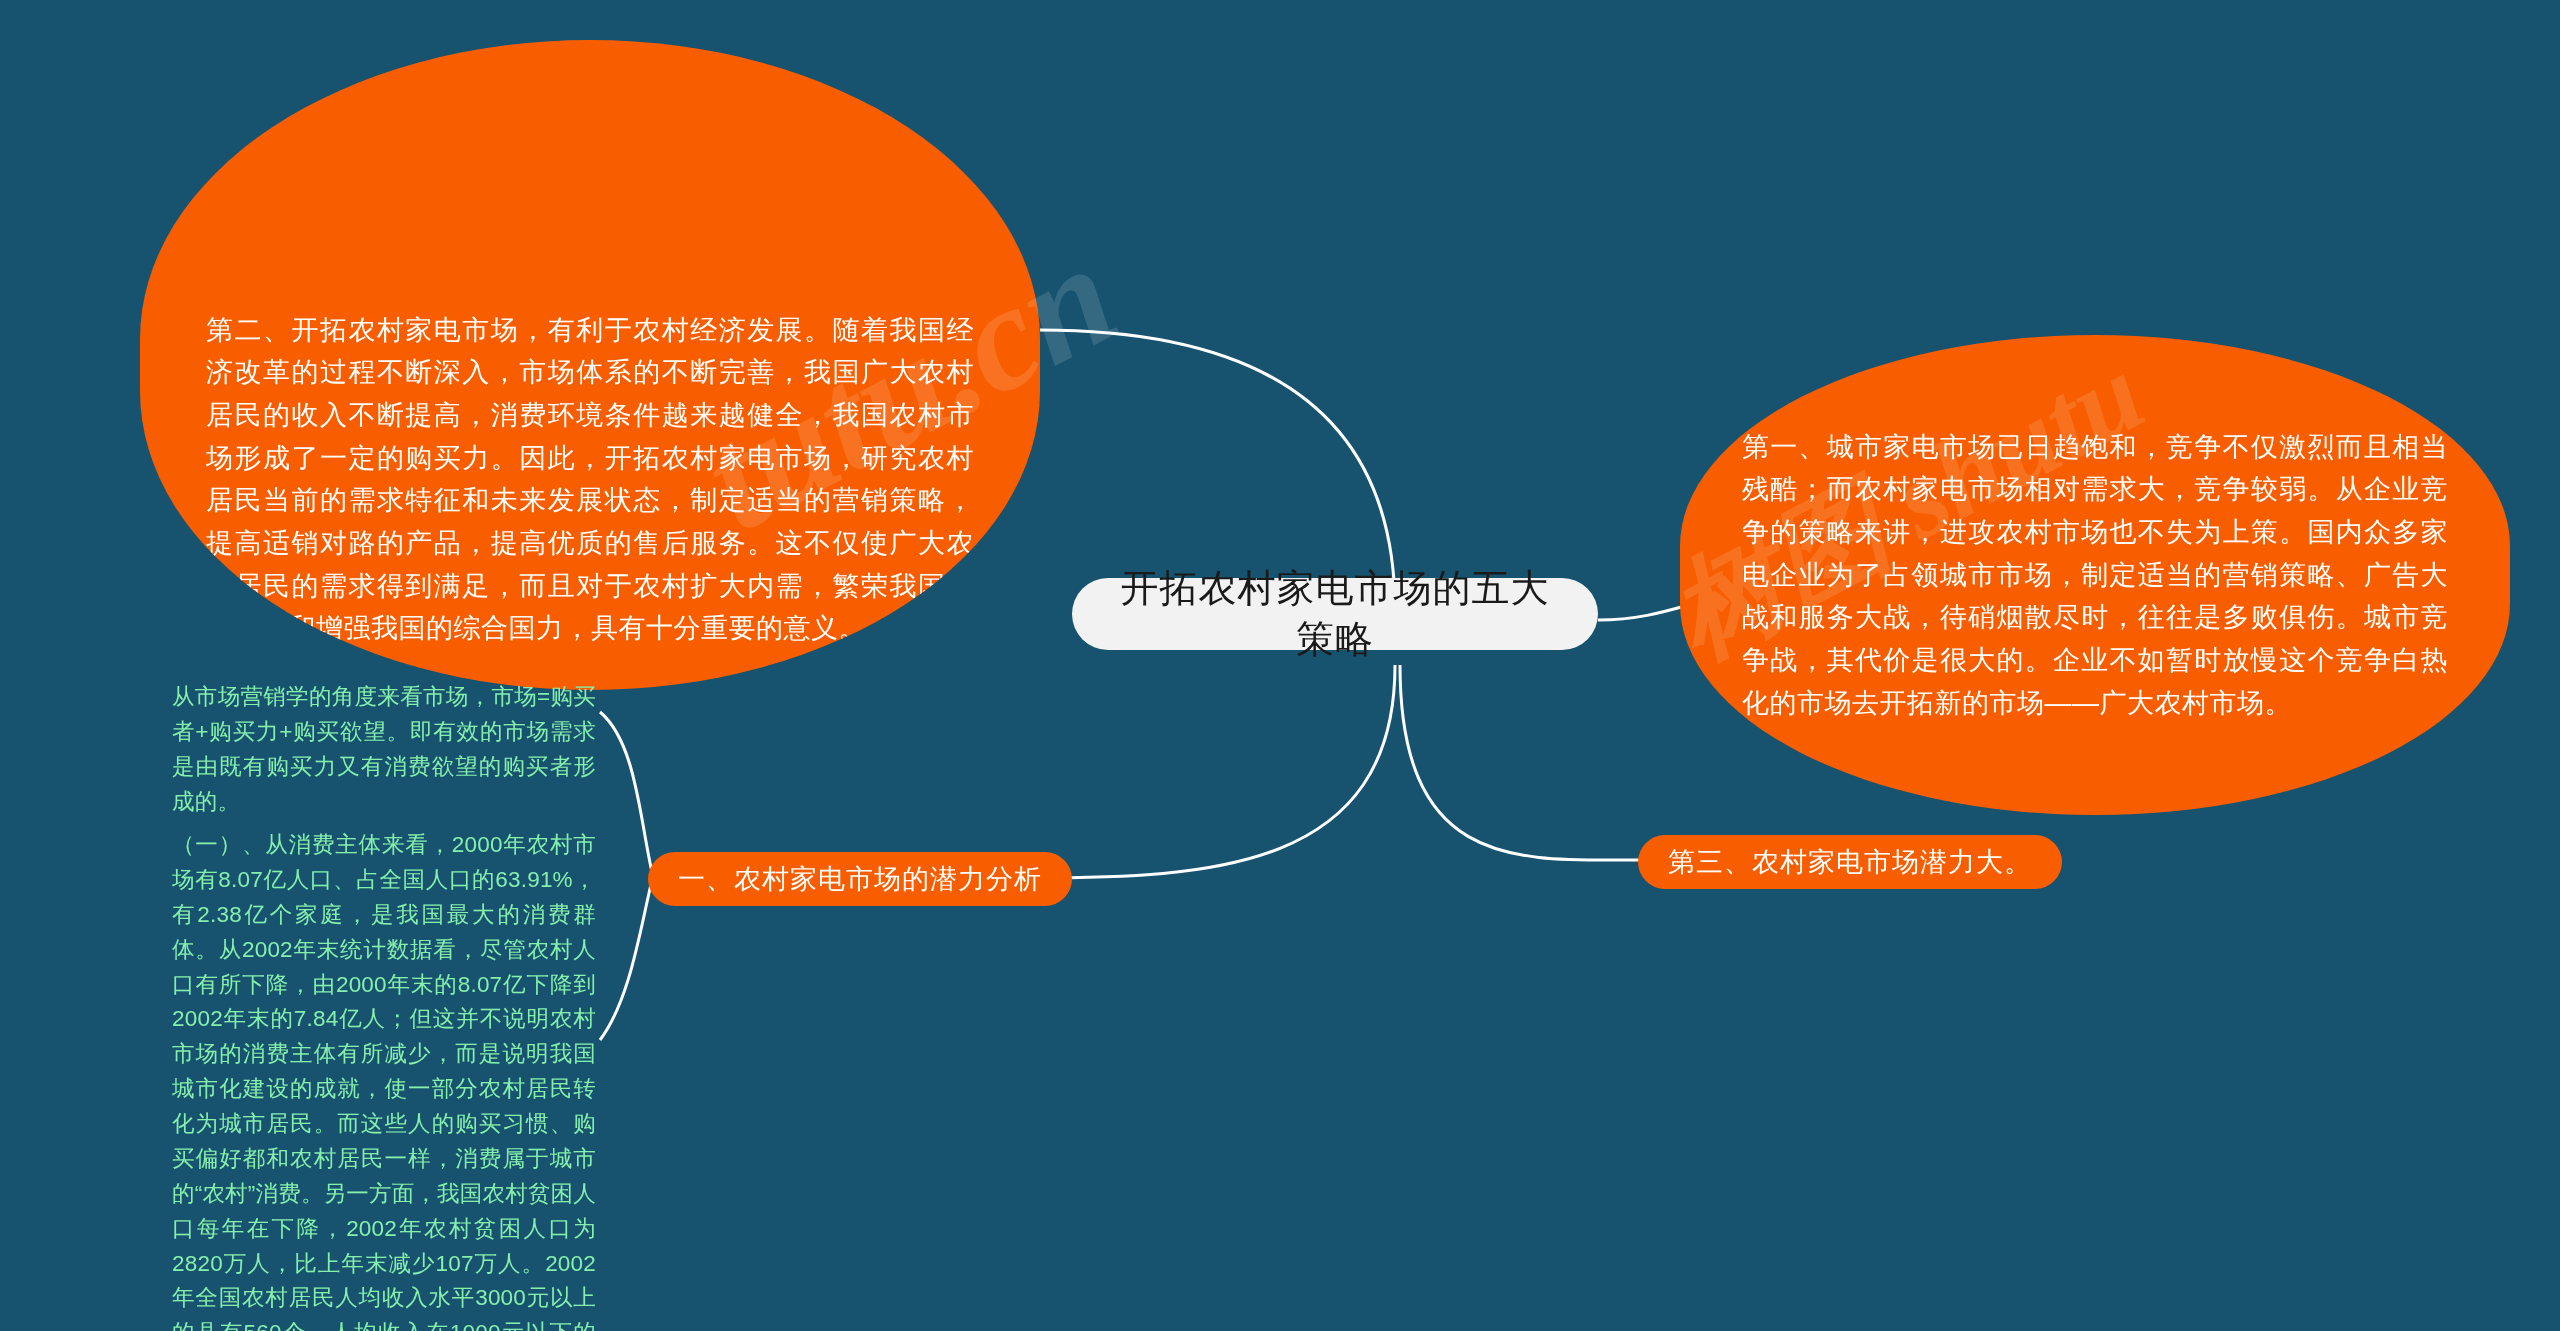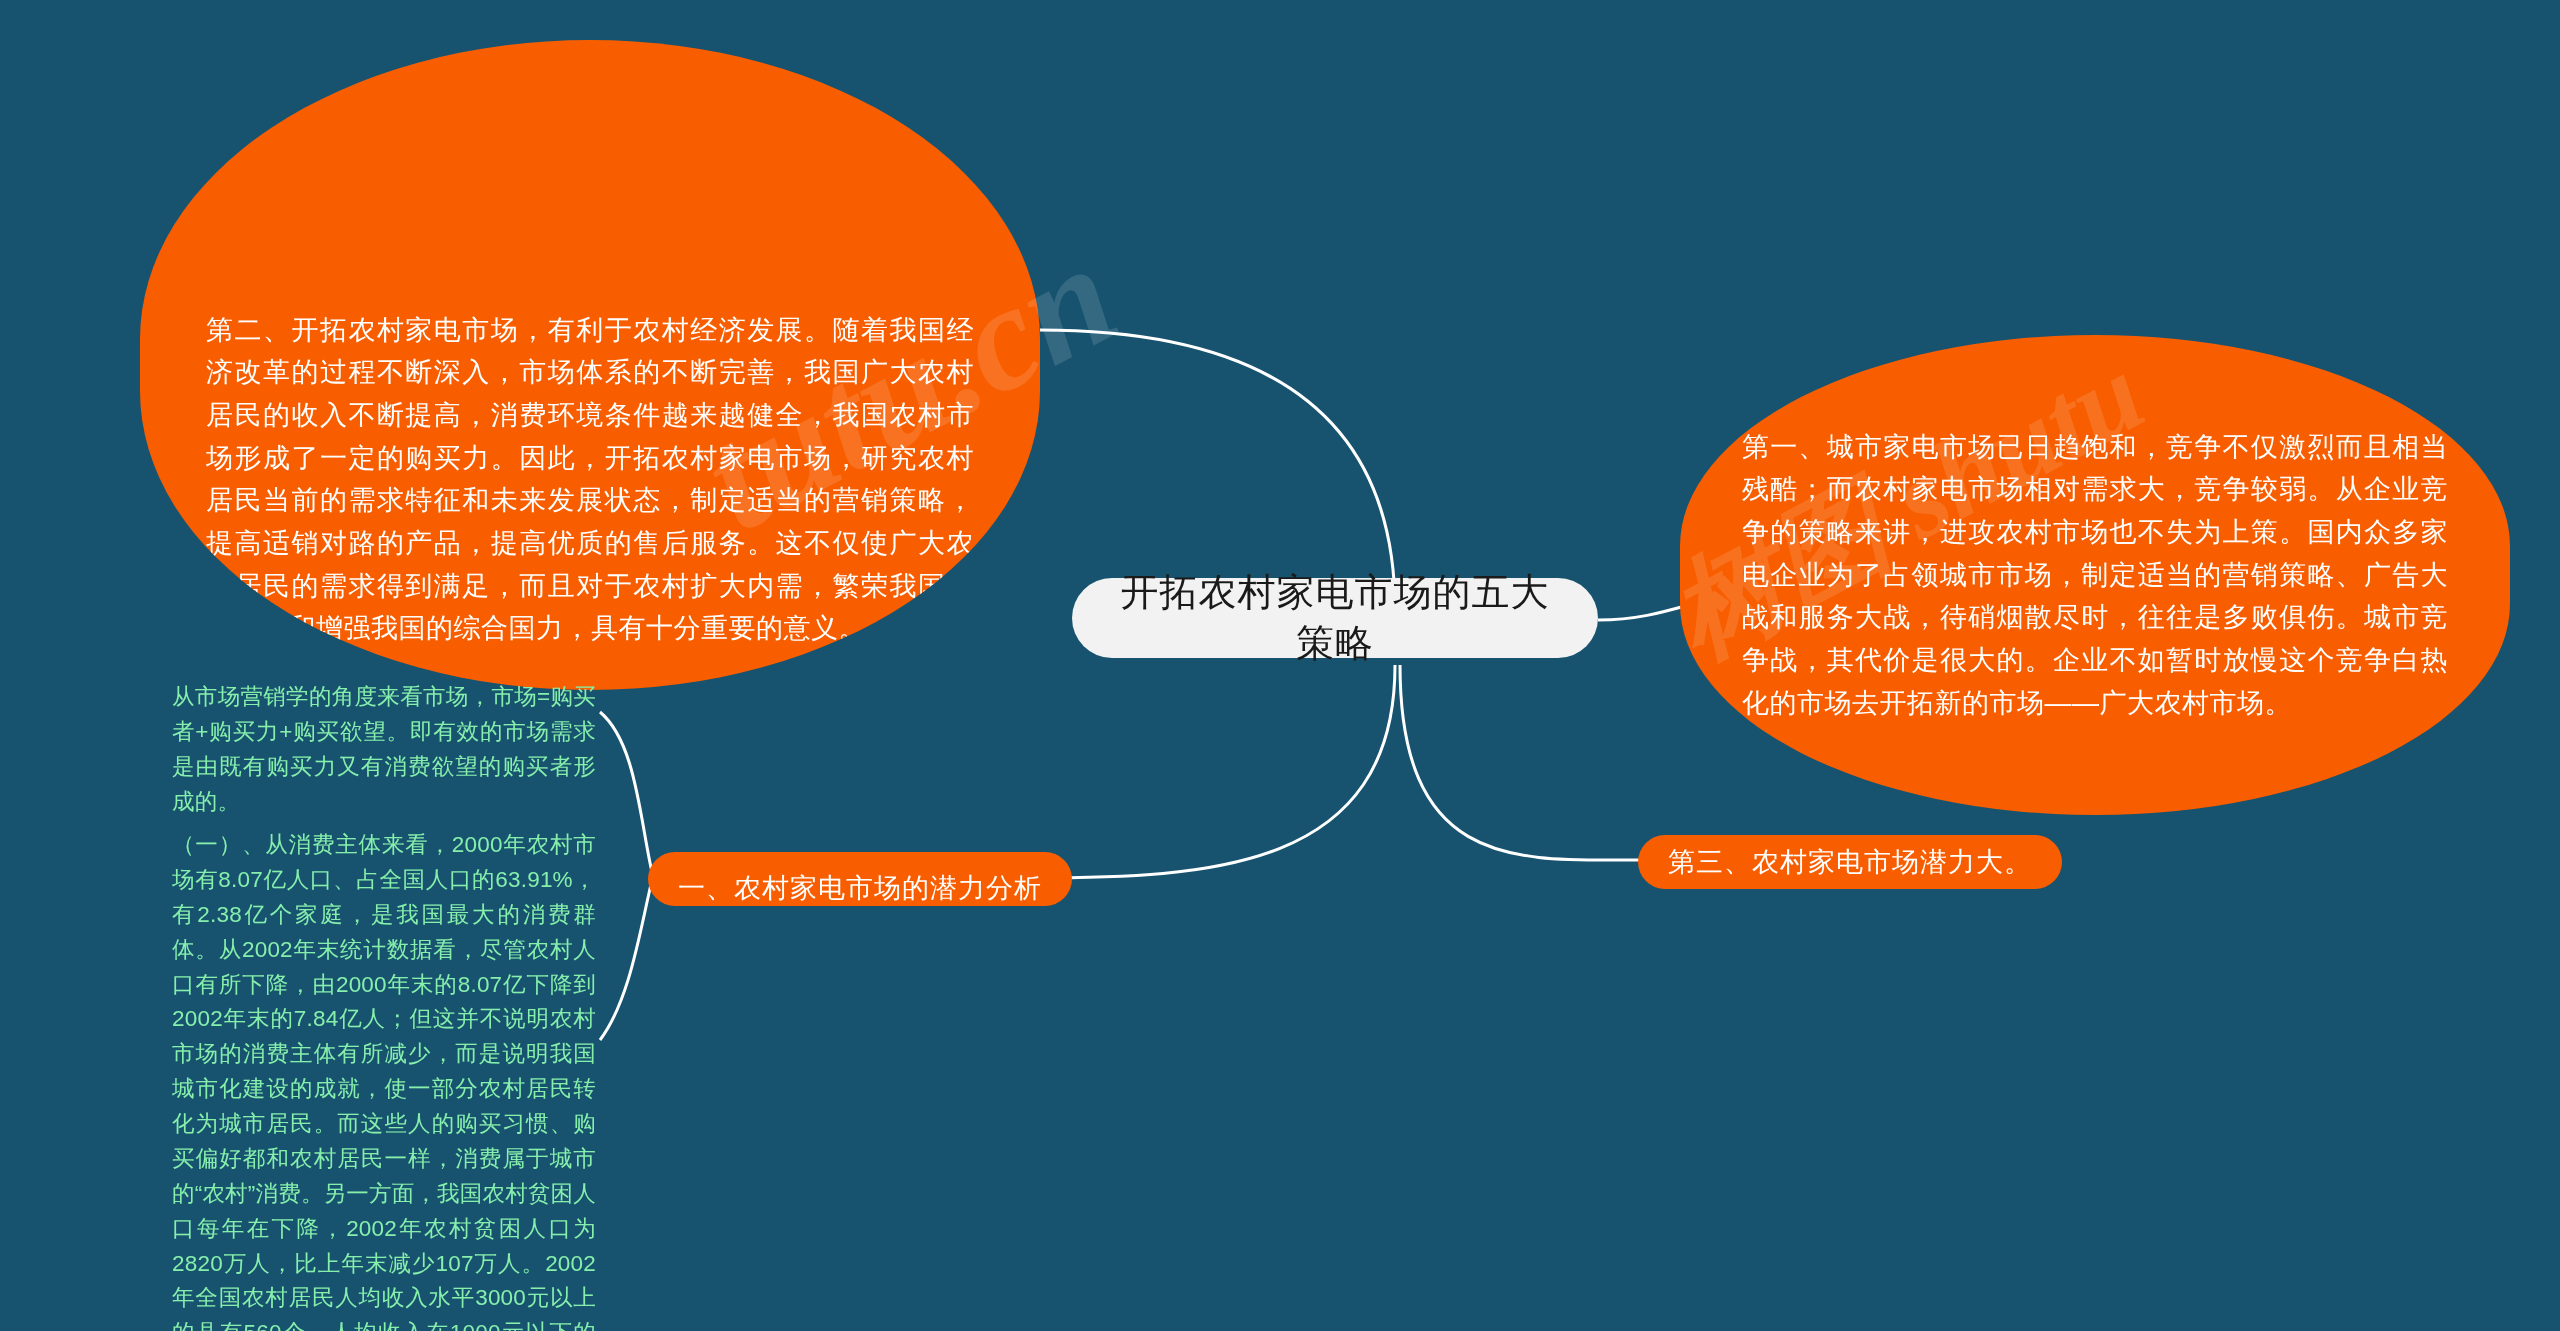--- a/index.html
+++ b/index.html
@@ -141,25 +141,25 @@
   <div class="watermark wm-b" style="left: 1650px; top: 430px;">树图 shutu</div>
 
   <div class="node blob blob-left" style="left: 140px; top: 40px; width: 900px; height: 650px;">
     <span class="blob-text">第二、开拓农村家电市场，有利于农村经济发展。随着我国经济改革的过程不断深入，市场体系的不断完善，我国广大农村居民的收入不断提高，消费环境条件越来越健全，我国农村市场形成了一定的购买力。因此，开拓农村家电市场，研究农村居民当前的需求特征和未来发展状态，制定适当的营销策略，提高适销对路的产品，提高优质的售后服务。这不仅使广大农村居民的需求得到满足，而且对于农村扩大内需，繁荣我国农村经济和增强我国的综合国力，具有十分重要的意义。</span>
   </div>
 
   <div class="node blob blob-right" style="left: 1680px; top: 335px; width: 830px; height: 480px;">
     <span class="blob-text">第一、城市家电市场已日趋饱和，竞争不仅激烈而且相当残酷；而农村家电市场相对需求大，竞争较弱。从企业竞争的策略来讲，进攻农村市场也不失为上策。国内众多家电企业为了占领城市市场，制定适当的营销策略、广告大战和服务大战，待硝烟散尽时，往往是多败俱伤。城市竞争战，其代价是很大的。企业不如暂时放慢这个竞争白热化的市场去开拓新的市场——广大农村市场。</span>
   </div>
 
-  <div class="node center-node" style="left: 1072px; top: 578px; width: 526px; height: 80px;">
+  <div class="node center-node" style="left: 1072px; top: 578px; width: 526px; height: 72px;">
     <span>开拓农村家电市场的五大策略</span>
   </div>
 
-  <div class="node pill" style="left: 648px; top: 852px; height: 54px; align-items: flex-end;">
+  <div class="node pill" style="left: 648px; top: 852px; height: 54px;">
     <span>一、农村家电市场的潜力分析</span>
   </div>
 
   <div class="node pill" style="left: 1638px; top: 835px; height: 54px;">
     <span>第三、农村家电市场潜力大。</span>
   </div>
 
   <div class="node note" style="left: 172px; top: 680px; width: 424px;">
     <span>从市场营销学的角度来看市场，市场=购买者+购买力+购买欲望。即有效的市场需求是由既有购买力又有消费欲望的购买者形成的。</span>
   </div>

